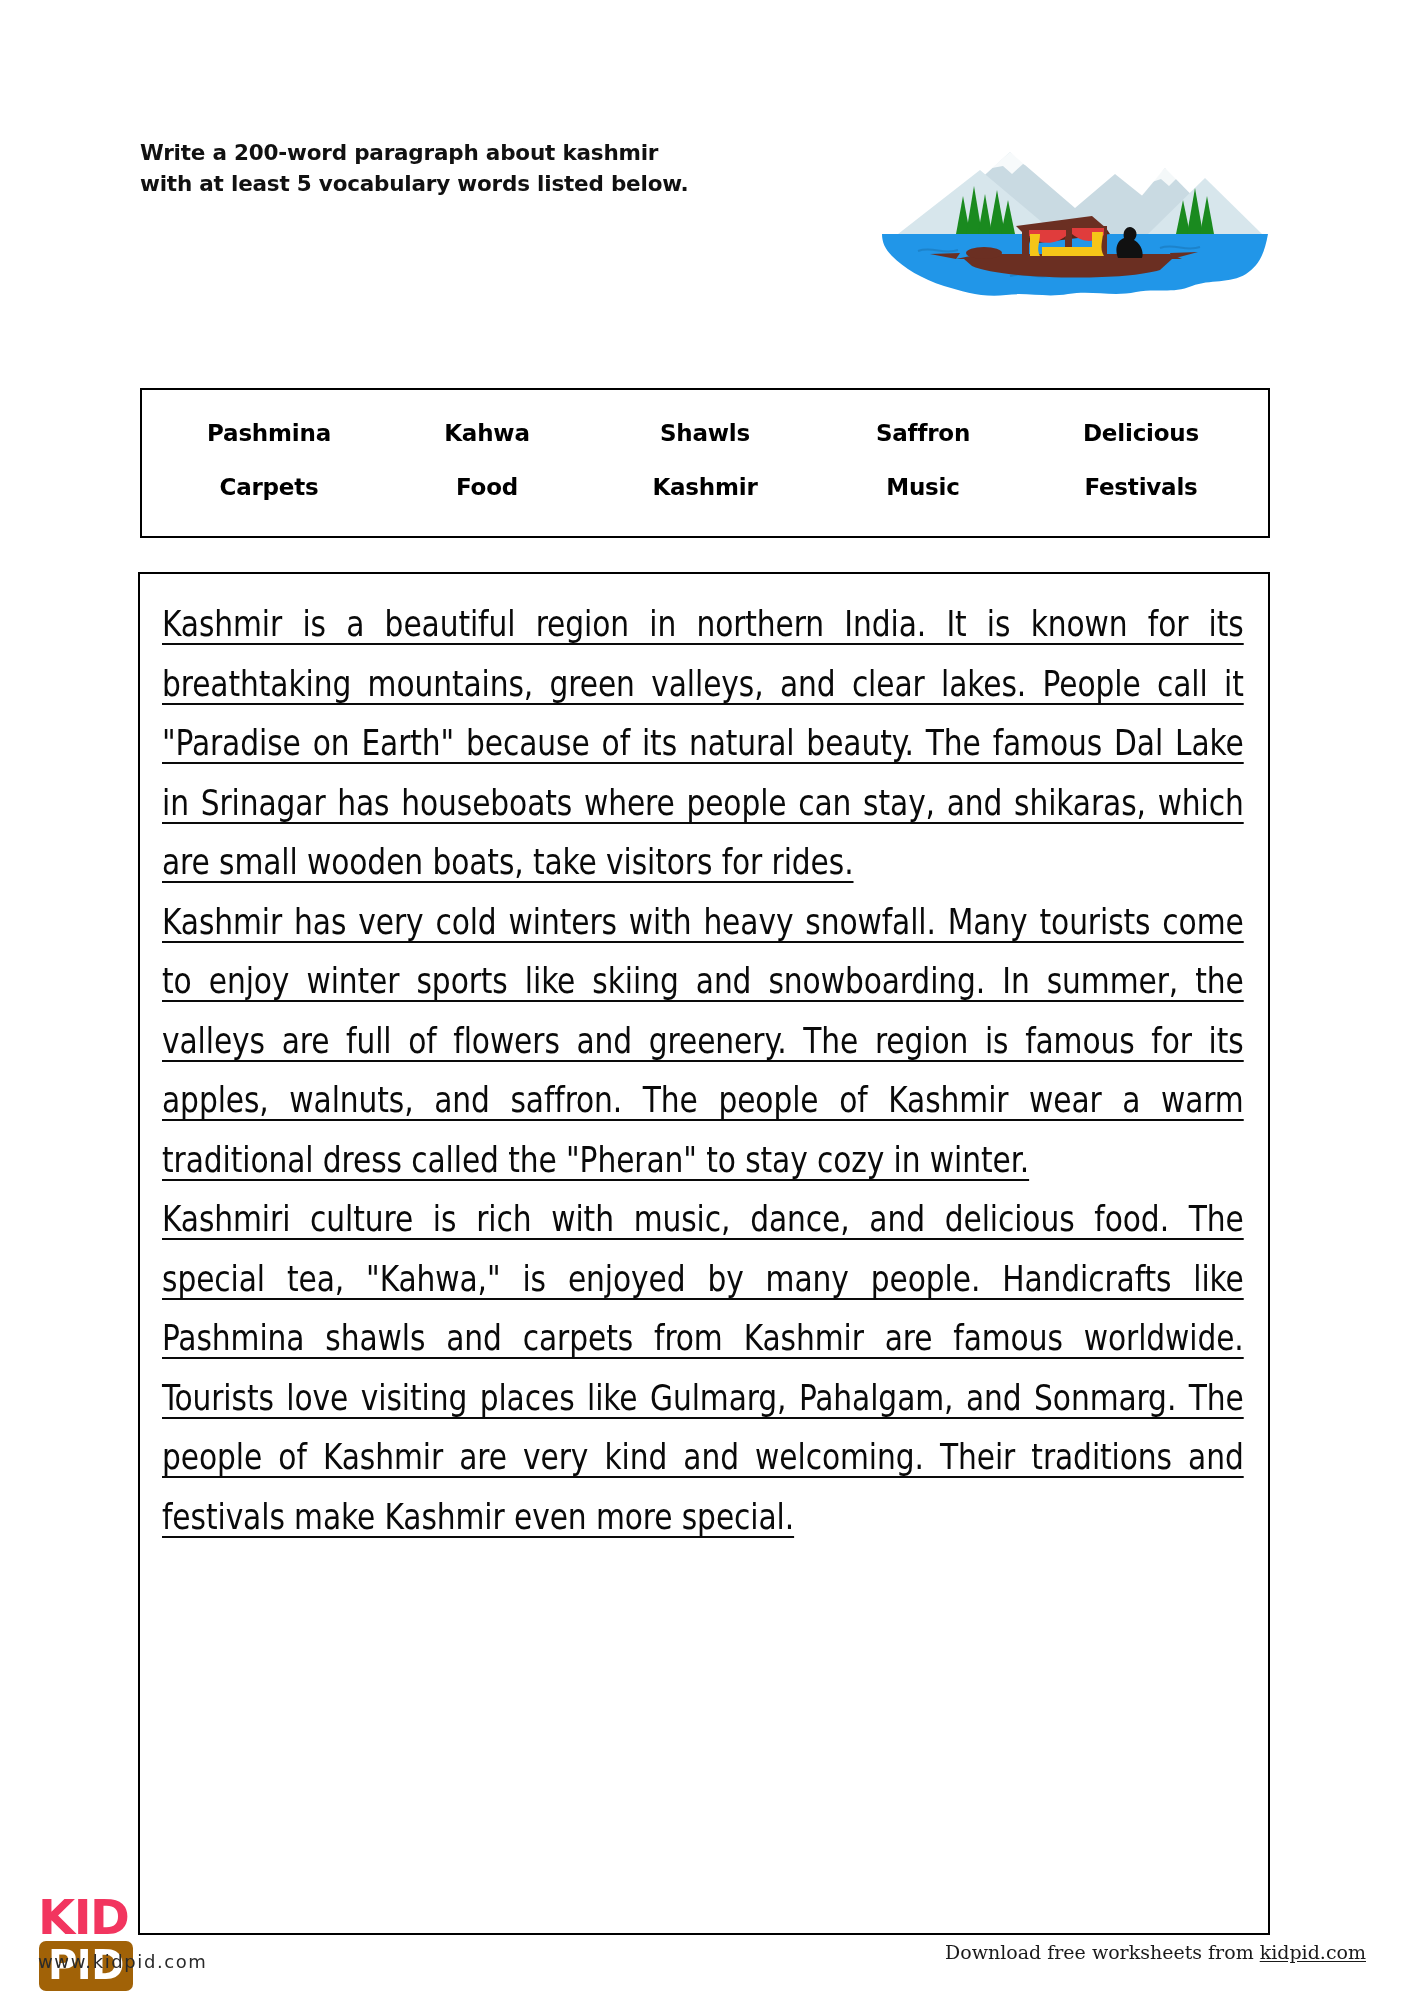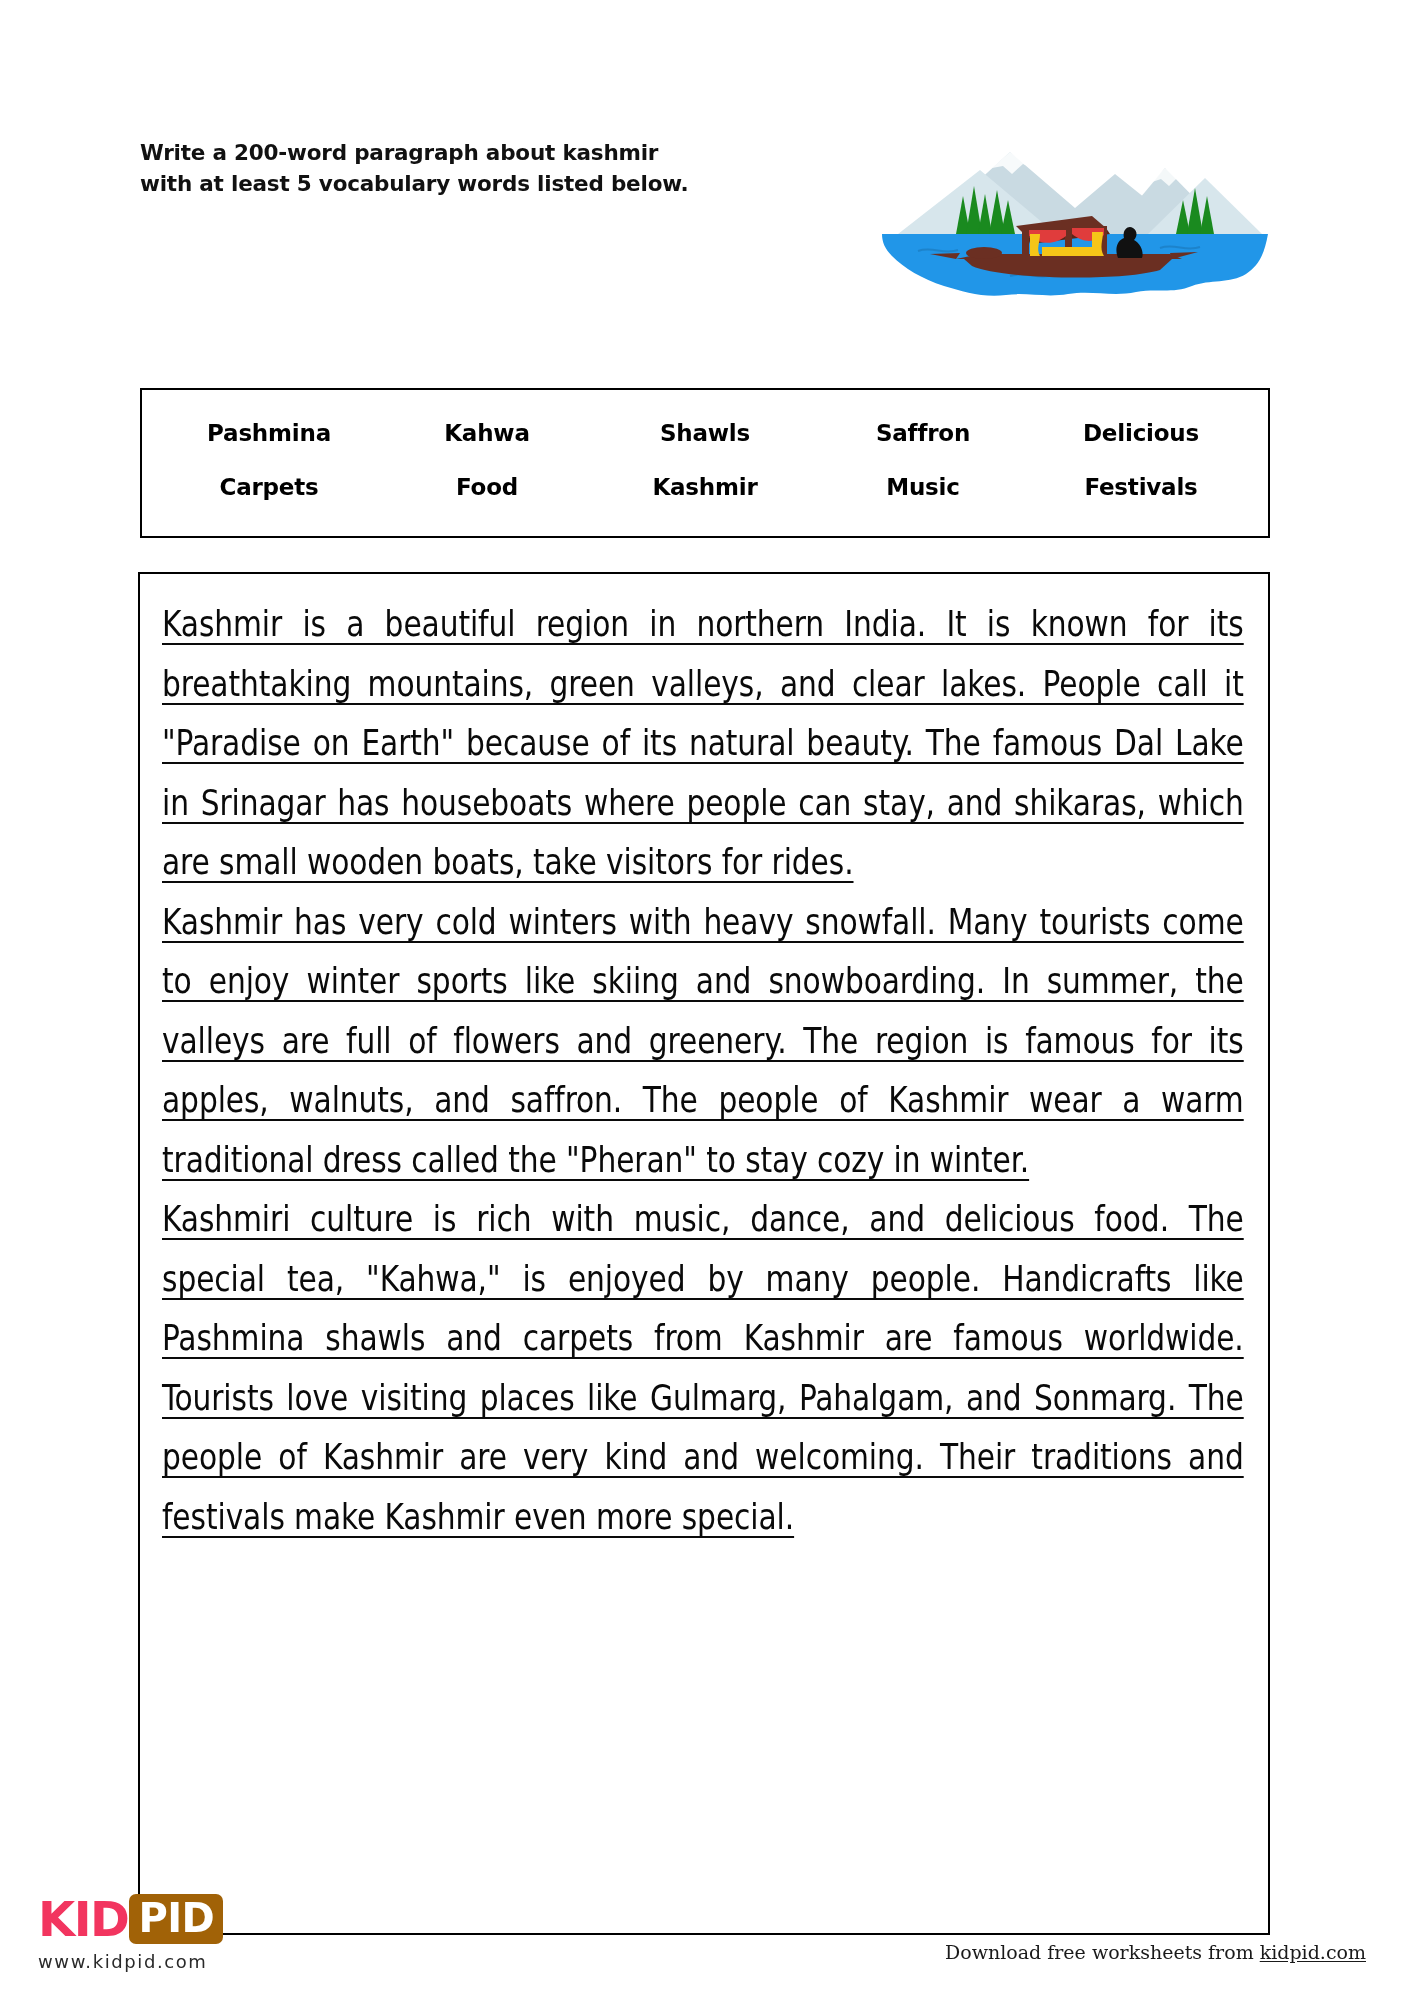--- a/index.html
+++ b/index.html
@@ -131,22 +131,23 @@
     height: 150px;
   }
   .logo-block {
     position: absolute;
     left: 38px;
     bottom: 28px;
     width: 215px;
   }
   .logo-mark {
     display: flex;
-    align-items: center;
+    align-items: flex-start;
     height: 52px;
+    flex-direction: column;
   }
   .logo-kid {
     font-family: "DejaVu Sans", sans-serif;
     font-weight: 700;
     font-size: 48px;
     line-height: 1;
     color: #f2355f;
     letter-spacing: -1.5px;
   }
   .logo-pid {

